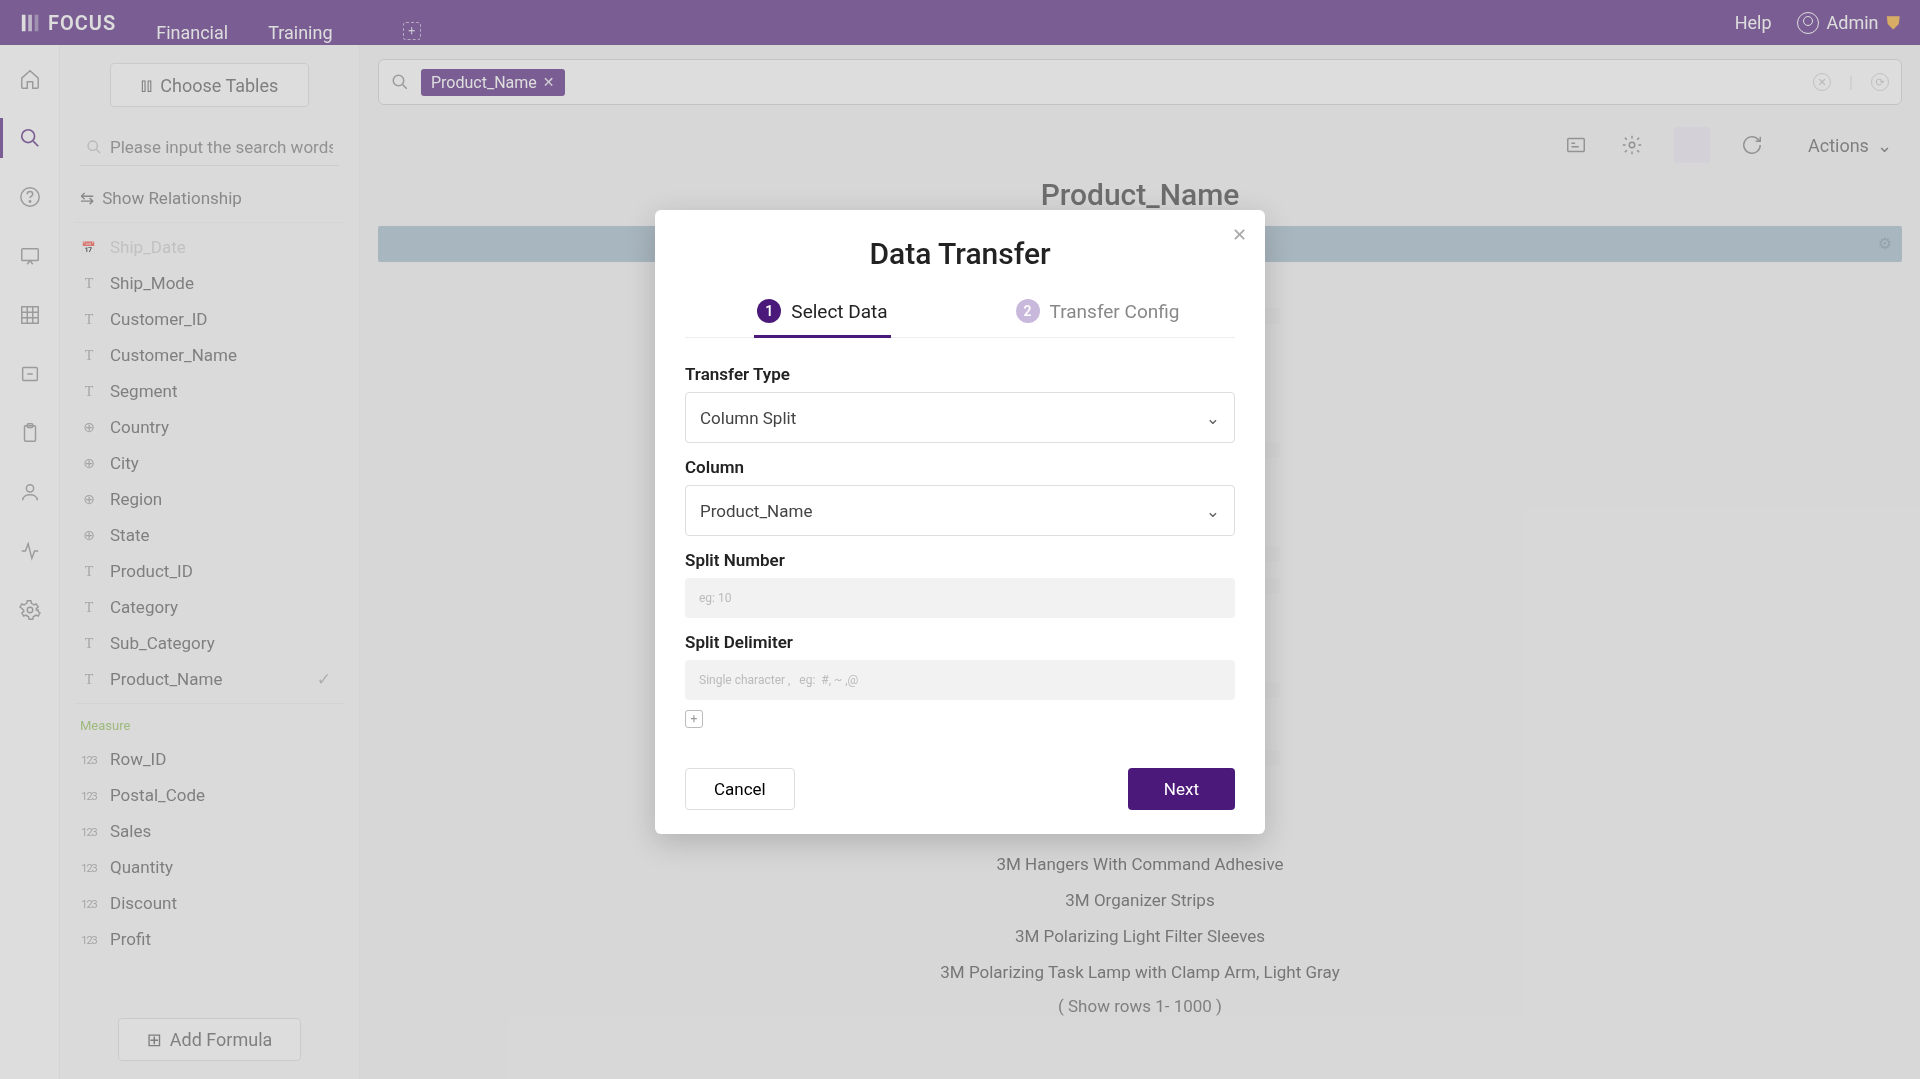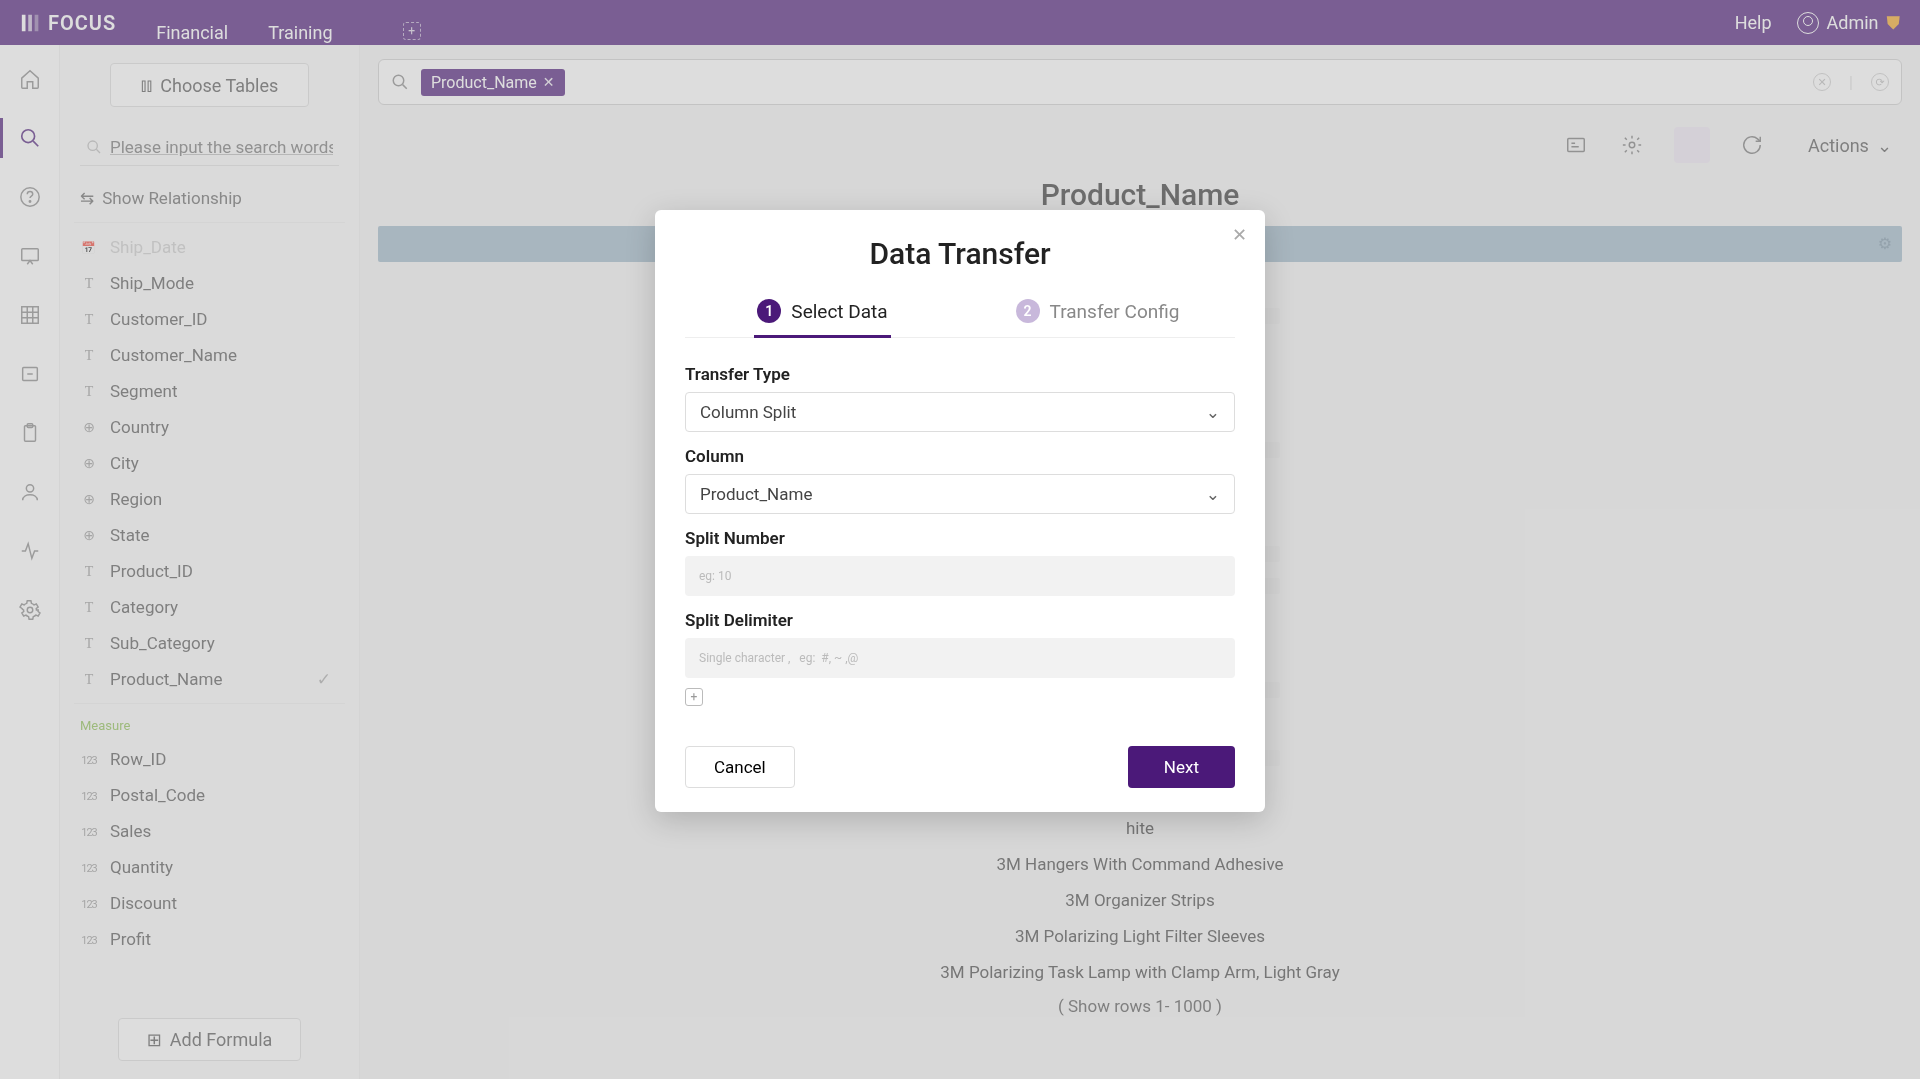--- a/index.html
+++ b/index.html
@@ -20,21 +20,21 @@
 
 
 .rail { position:absolute; top:45px; left:0; width:60px; bottom:0; background:#fff; display:flex; flex-direction:column; align-items:center; padding-top:22px; gap:35px; border-right:1px solid #eee;}
 .rail-item { width:24px; height:24px; display:flex; align-items:center; justify-content:center; color:#888; cursor:pointer; position:relative;}
 .rail-item.active { color:#4b1979;}
 .rail-item.active::before { content:""; position:absolute; left:-18px; top:-8px; bottom:-8px; width:3px; background:#4b1979; }
 
 
 .sidebar { position:absolute; top:45px; left:60px; width:300px; bottom:0; background:#fafafa; padding:18px 14px; border-right:1px solid #eee; display:flex; flex-direction:column;}
 .choose-btn { margin:0 auto 14px; padding:10px 30px; border:1px solid #ddd; border-radius:4px; background:#fff; color:#555; font-size:18px; display:flex; gap:8px; align-items:center; cursor:pointer;}
-.searchbox { display:flex; align-items:center; border-bottom:1px solid #e0e0e0; padding:8px 6px; margin:8px 6px 14px; color:#bbb; font-size:17px; gap:8px;text-decoration:underline;}
+.searchbox { display:flex; align-items:center; border-bottom:1px solid #e0e0e0; padding:8px 6px; margin:8px 6px 14px; color:#bbb; font-size:17px; gap:8px;}
 .searchbox input { border:none; background:transparent; outline:none; flex:1; font-size:17px; color:#666;}
 .show-rel { display:flex; align-items:center; gap:8px; color:#666; font-size:17px; padding:8px 6px 14px; border-bottom:1px solid #eee;}
 .field-list { flex:1; overflow:hidden; padding-top:6px;}
 .field { display:flex; align-items:center; gap:12px; padding:8px 6px; color:#555; font-size:17px; cursor:pointer;}
 .field .ficon{ width:18px; text-align:center; color:#999; font-size:14px;}
 .field.dim .ficon.t::before{content:"T"; font-family:serif; font-size:14px;}
 .field.dim .ficon.g::before{content:"⊕";}
 .field.dim .ficon.d::before{content:"📅"; font-size:12px;}
 .field.meas .ficon::before{content:"123"; font-size:11px; letter-spacing:-1px;}
 .field.dim.faded{ color:#ccc;}
@@ -70,21 +70,21 @@
 .modal-close{ position:absolute; top:14px; right:18px; color:#aaa; cursor:pointer; font-size:18px;}
 .modal h2{ text-align:center; font-size:30px; font-weight:500; color:#222; margin-bottom:28px;}
 .steps{ display:flex; border-bottom:1px solid #eee; margin-bottom:26px;}
 .step{ flex:1; text-align:center; padding-bottom:14px; display:flex; align-items:center; justify-content:center; gap:10px; font-size:19px; color:#888;}
 .step .num{ width:24px; height:24px; border-radius:50%; background:#c8b8db; color:#fff; display:flex; align-items:center; justify-content:center; font-size:14px; font-weight:600;}
 .step.active{ color:#222;}
 .step.active .num{ background:#4b1979;}
 .step.active{ position:relative;}
 .step.active::after{ content:""; position:absolute; left:25%; right:25%; bottom:-1px; height:3px; background:#4b1979;}
 .form-label{ font-size:17px; font-weight:600; color:#222; margin:14px 0 8px;}
-.select{ border:1px solid #ddd; border-radius:4px; height:40px; display:flex; align-items:center; justify-content:space-between; padding:0 14px; font-size:17px; color:#444; cursor:pointer;}
+.select{ border:1px solid #ddd; border-radius:4px; height:51px; display:flex; align-items:center; justify-content:space-between; padding:0 14px; font-size:17px; color:#444; cursor:pointer;}
 .select .chev{ color:#666;}
 .text-input{ background:#f2f2f2; border:none; border-radius:4px; height:40px; width:100%; padding:0 14px; font-size:12px; color:#b91c1c; outline:none;}
 .text-input::placeholder{ color:#bbb;}
 .add-small{ width:18px; height:18px; border:1px solid #bbb; border-radius:3px; display:flex; align-items:center;justify-content:center; font-size:12px; color:#999; margin-top:10px; cursor:pointer;}
 .modal-footer{ display:flex; justify-content:space-between; margin-top:40px;}
 .btn{ padding:10px 28px; border-radius:4px; font-size:17px; cursor:pointer;}
 .btn.cancel{ background:#fff; border:1px solid #ddd; color:#000000;}
 .btn.next{ background:#4b1979; border:none; color:#fff; padding:10px 36px;}
 
 svg{display:block;}

